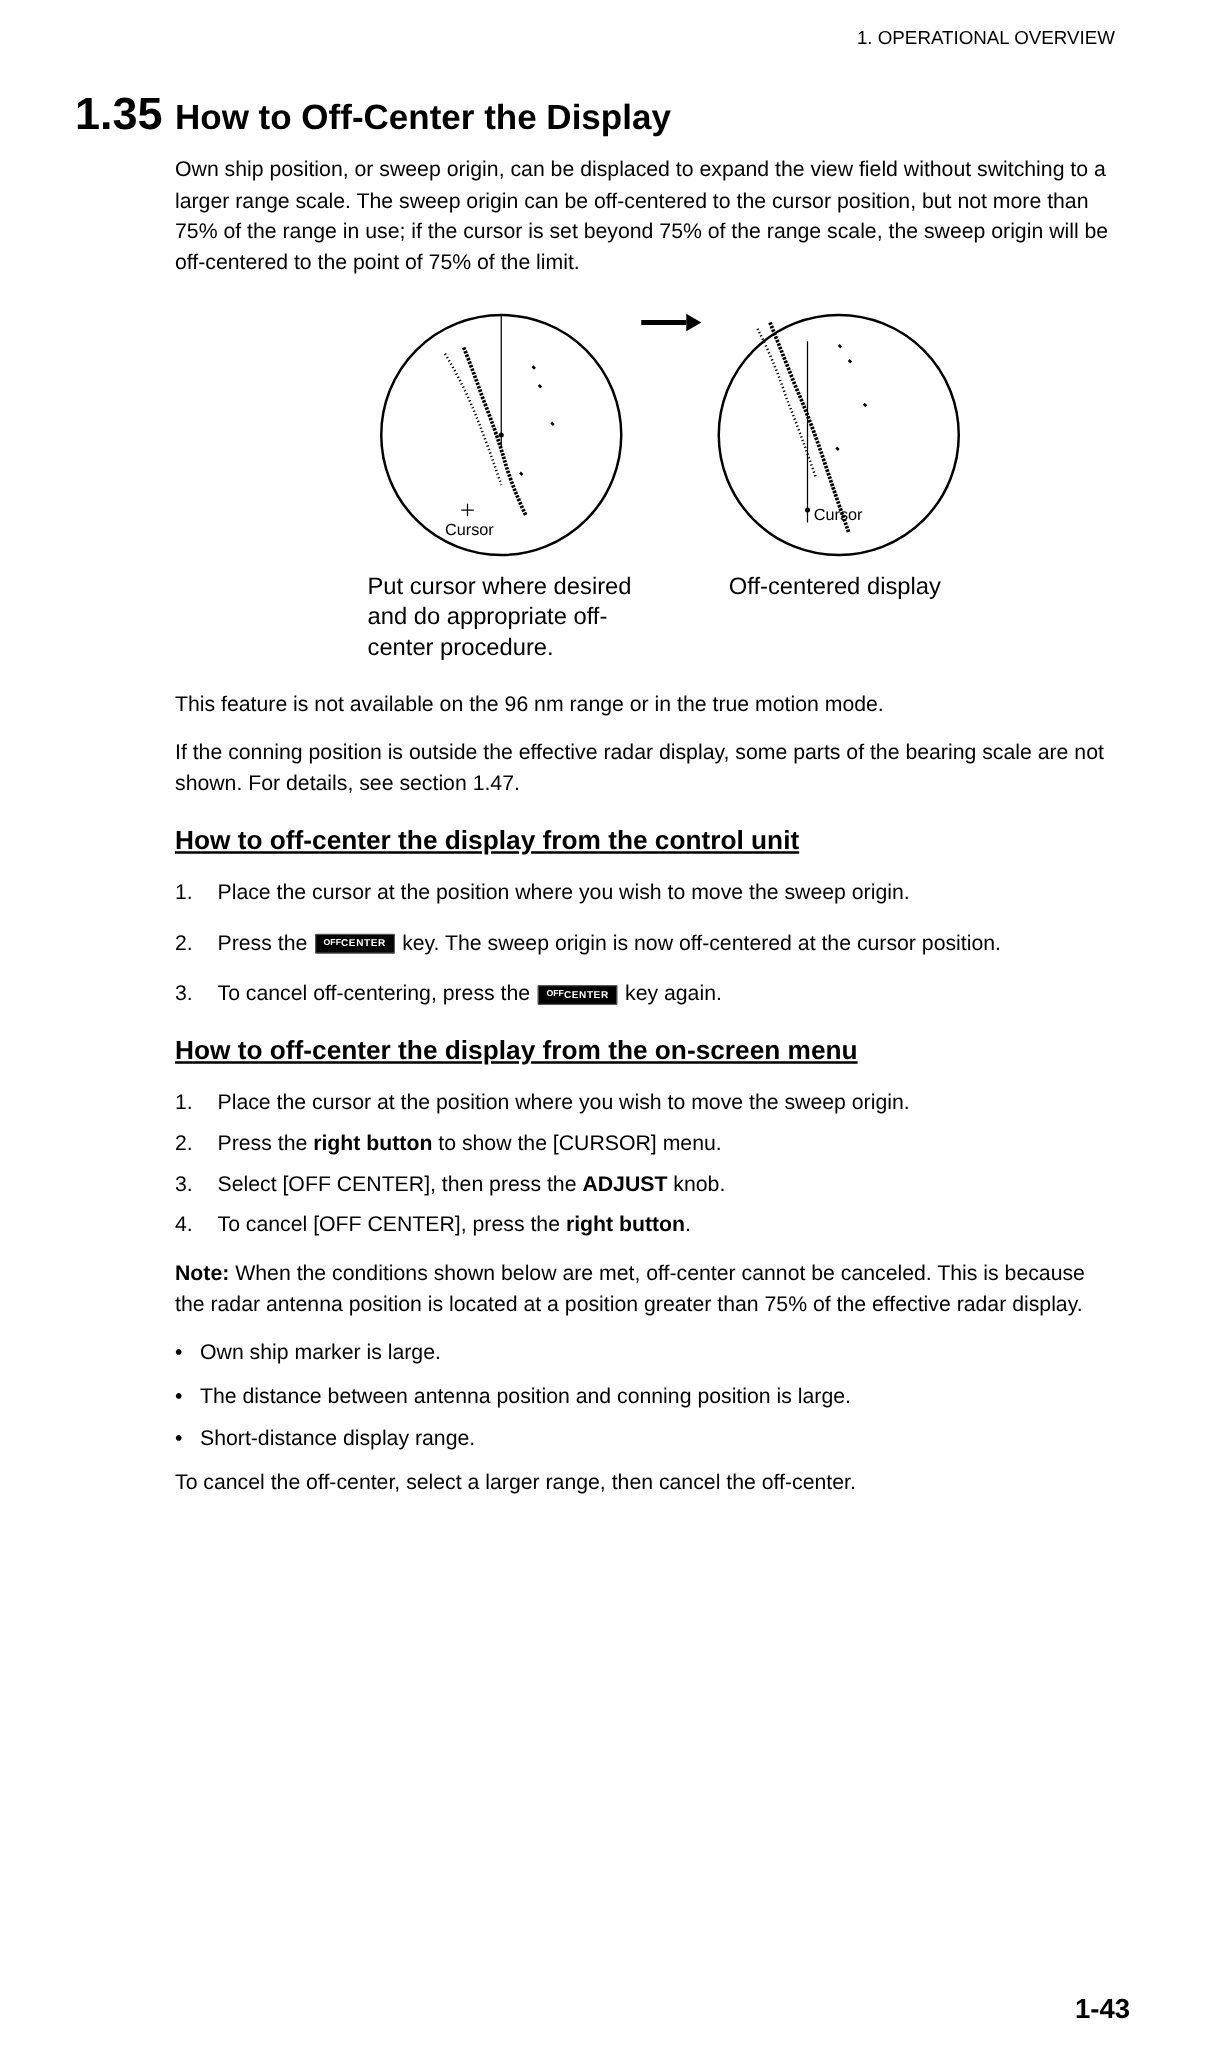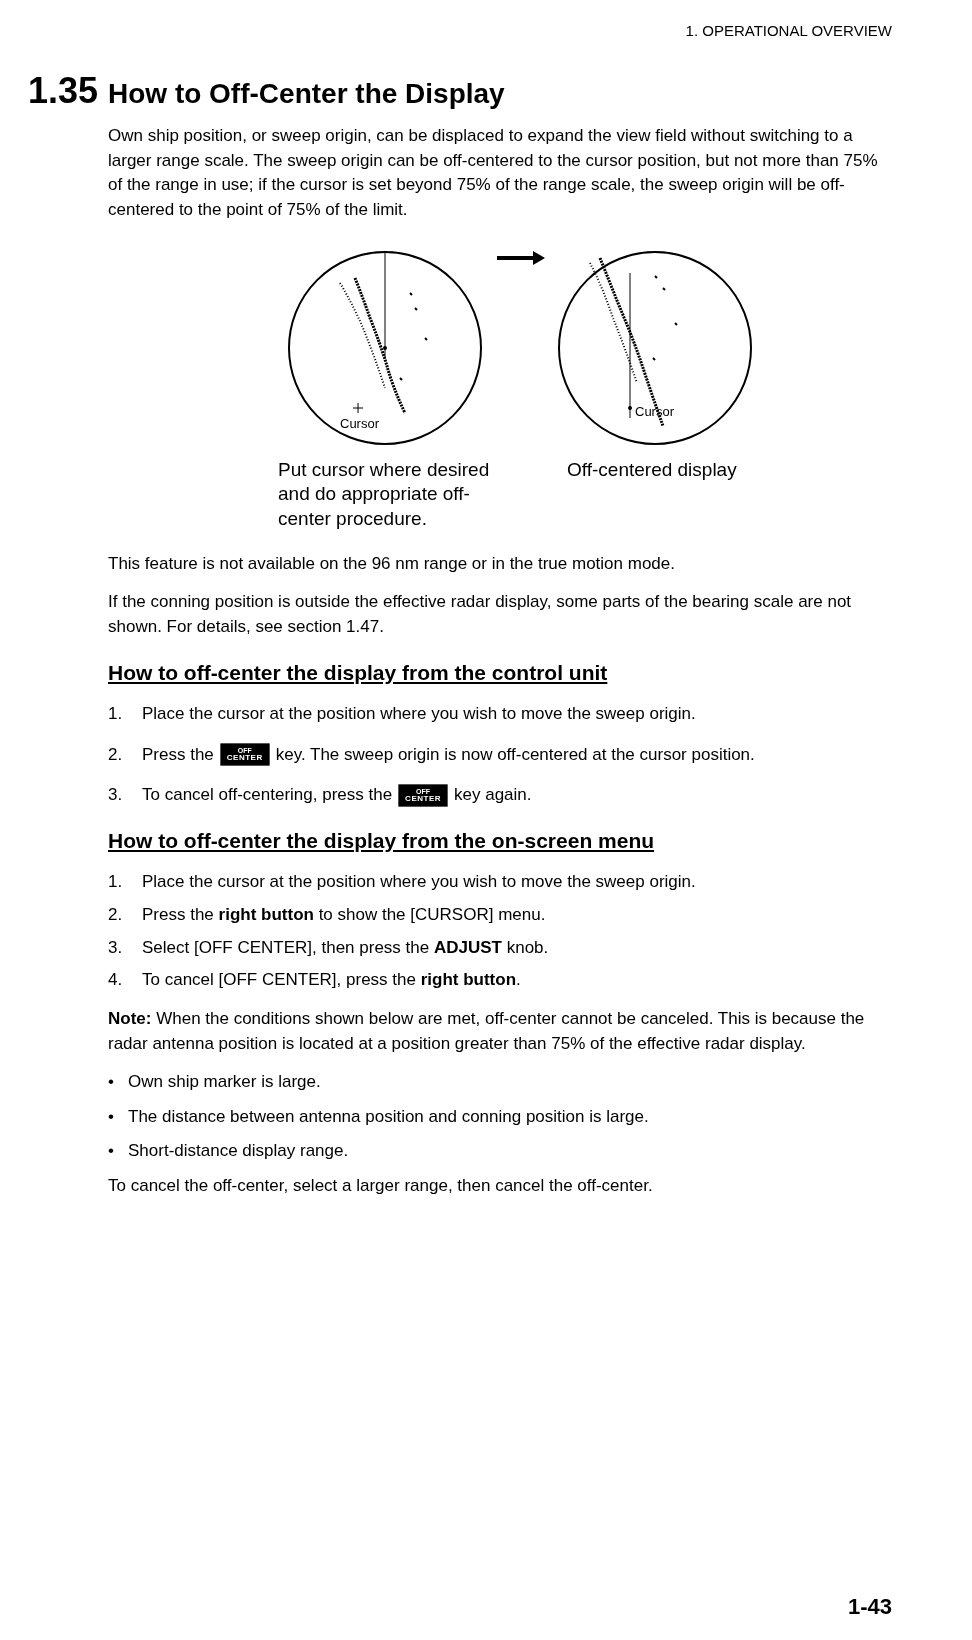--- a/index.html
+++ b/index.html
@@ -6,21 +6,21 @@
     font-family: Arial, Helvetica, sans-serif;
     color: #000;
     margin: 0;
     padding: 0;
     background: #fff;
   }
   .page {
     width: 972px;
     min-height: 1640px;
     box-sizing: border-box;
-    padding: 22px 80px 30px 28px;
+    padding: 22px 80px 30px 60px;
     position: relative;
   }
   .header-right {
     text-align: right;
     font-size: 15px;
     margin-bottom: 25px;
   }
   .section-row {
     display: flex;
     align-items: baseline;
@@ -102,21 +102,21 @@
   }
   .ol-text-flex {
     display: inline-flex;
     align-items: center;
     flex-wrap: wrap;
     gap: 4px;
     flex: 1;
   }
   .key-btn {
     display: inline-flex;
-    flex-direction: column;
+    flex-direction: row;
     align-items: center;
     justify-content: center;
     background: #000;
     color: #fff;
     font-size: 8px;
     font-weight: bold;
     line-height: 1;
     padding: 3px 6px;
     border: 1px solid #555;
     border-radius: 1px;
@@ -135,21 +135,21 @@
     font-size: 17px;
     line-height: 1.45;
   }
   .ul-bullet {
     width: 20px;
     flex-shrink: 0;
   }
   .page-num {
     position: absolute;
     bottom: 20px;
-    right: 80px;
+    right: 68px;
     font-size: 22px;
     font-weight: bold;
   }
   .bold { font-weight: bold; }
 </style>
 </head>
 <body>
 
 <div class="page">
   <div class="header-right">1.  OPERATIONAL OVERVIEW</div>

